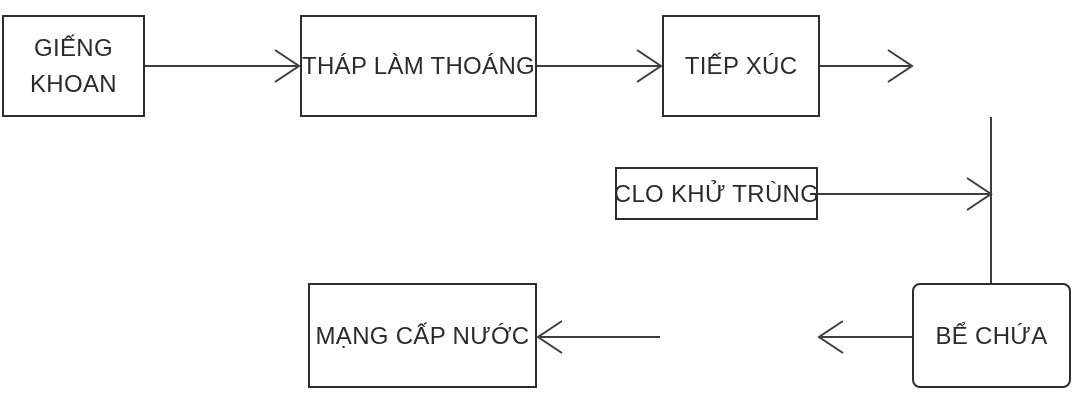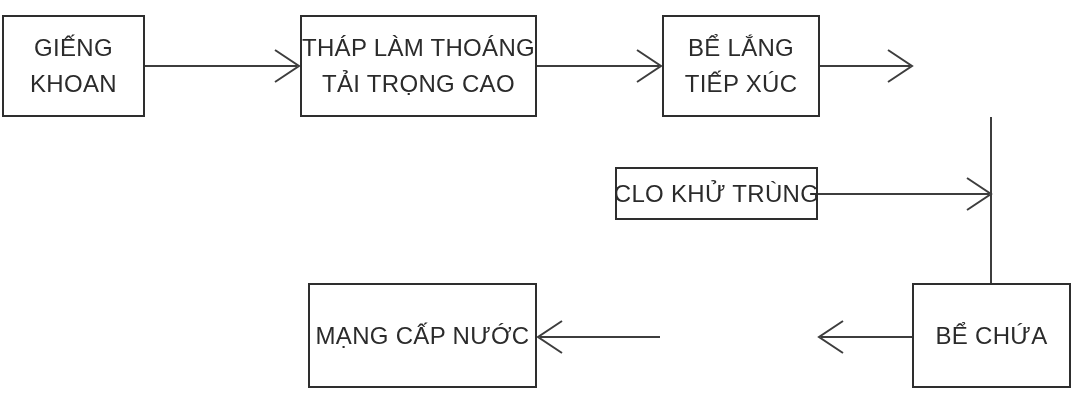--- a/index.html
+++ b/index.html
@@ -32,21 +32,21 @@
     white-space: nowrap;
   }
   .node span { display: block; }
 
   
   #node-gieng-khoan   { left: 2px;   top: 15px;  width: 143px; height: 102px; }
   #node-thap          { left: 300px; top: 15px;  width: 237px; height: 102px; }
   #node-be-lang       { left: 662px; top: 15px;  width: 158px; height: 102px; }
   #node-cum-be-loc    { left: 913px; top: 15px;  width: 158px; height: 102px; }
   #node-clo           { left: 615px; top: 167px; width: 203px; height: 53px; text-align: right;  }
-  #node-be-chua       { left: 912px; top: 283px; width: 159px; height: 105px; }
+  #node-be-chua       { left: 912px; top: 283px; width: 159px; height: 105px; border-radius: 8px; }
   #node-tram-bom-2    { left: 660px; top: 283px; width: 158px; height: 105px; }
   #node-mang-cap-nuoc { left: 308px; top: 283px; width: 229px; height: 105px; justify-content: center; }
 
   #connectors {
     position: absolute;
     left: 0; top: 0;
     width: 1080px;
     height: 404px;
     pointer-events: none;
   }
@@ -84,25 +84,23 @@
     <path d="M562,321 L538,337 L562,353"></path>
   </svg>
 
   <div class="node" id="node-gieng-khoan">
     <span>GIẾNG</span>
     <span>KHOAN</span>
   </div>
 
   <div class="node" id="node-thap">
     <span>THÁP LÀM THOÁNG</span>
-    <span>TẢI TRỌNG CAO</span>
   </div>
 
   <div class="node" id="node-be-lang">
-    <span>BỂ LẮNG</span>
     <span>TIẾP XÚC</span>
   </div>
 
 
   <div class="node" id="node-clo">
     <span>CLO KHỬ TRÙNG</span>
   </div>
 
   <div class="node" id="node-be-chua">
     <span>BỂ CHỨA</span>

